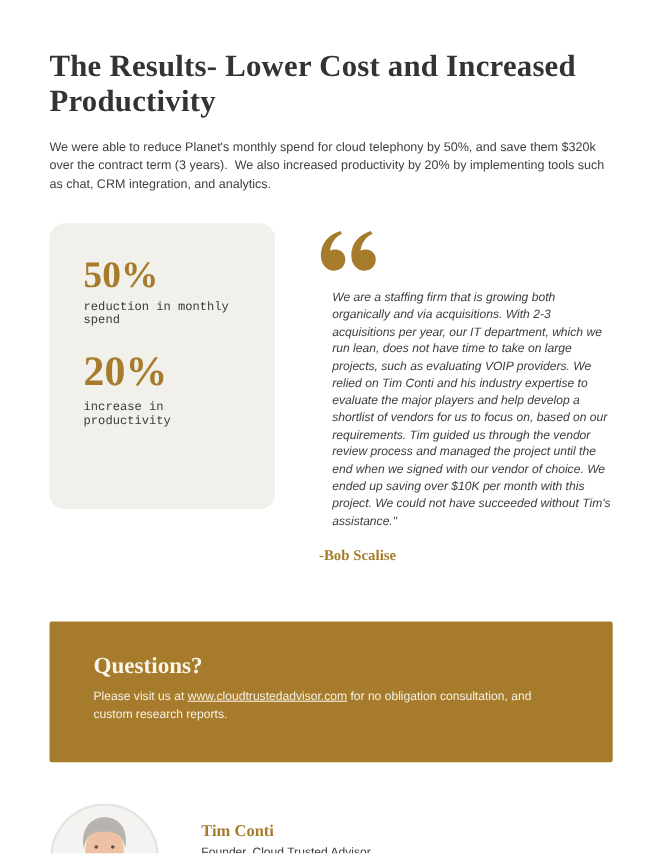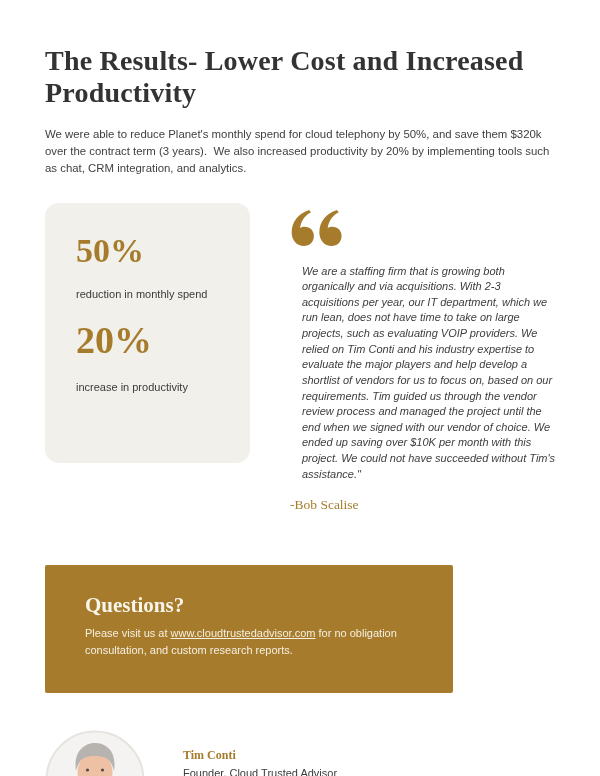--- a/index.html
+++ b/index.html
@@ -45,42 +45,43 @@
     font-family:"Liberation Serif", serif;
     font-weight:700;
     font-size:34px;
     line-height:1.05;
     color:#a67c2c;
   }
   .stat:nth-child(2) .stat-value{font-size:38px;}
   .stat-label{
     font-size:11px;
     color:#3a3a3a;
-    margin-top:20px;
+    margin-top:6px;
+    font-family:Liberation Mono, monospace;
   }
   .quote-col{margin-left:40px;width:270px;flex:none;padding-top:5px;}
   .quote-icon{display:block;margin-bottom:16px;}
   .quote-text{
     font-style:italic;
     font-size:11px;
     line-height:1.42;
     color:#3d3d3d;
     margin-left:12px;
   }
   .quote-attr{
     font-family:"Liberation Serif", serif;
-    font-weight:400;
+    font-weight:700;
     font-size:13.5px;
     color:#a67c2c;
     margin-top:15px;
   }
   
   .cta-banner{
     margin-top:52px;
-    width:408px;height:128px;
+    width:512px;height:128px;
     box-sizing:border-box;
     background:#a67c2c;
     border-radius:2px;
     padding:28px 40px 0 40px;
   }
   .cta-heading{
     font-family:"Liberation Serif", serif;
     font-weight:700;
     font-size:21px;
     color:#f9f5ea;
@@ -101,21 +102,21 @@
   .contact{
     margin-top:37px;
     display:flex;
     align-items:flex-start;
   }
   .avatar{width:100px;height:100px;flex:none;}
   .contact-info{margin-left:38px;padding-top:18px;}
   .contact-name{
     font-family:"Liberation Serif", serif;
     font-weight:700;
-    font-size:12px;
+    font-size:15px;
     color:#a67c2c;
     margin-bottom:3px;
   }
   .contact-line{
     font-size:11px;
     line-height:1.42;
     color:#3c3c3c;
   }
   .contact-email{
     color:#3c3c3c;

